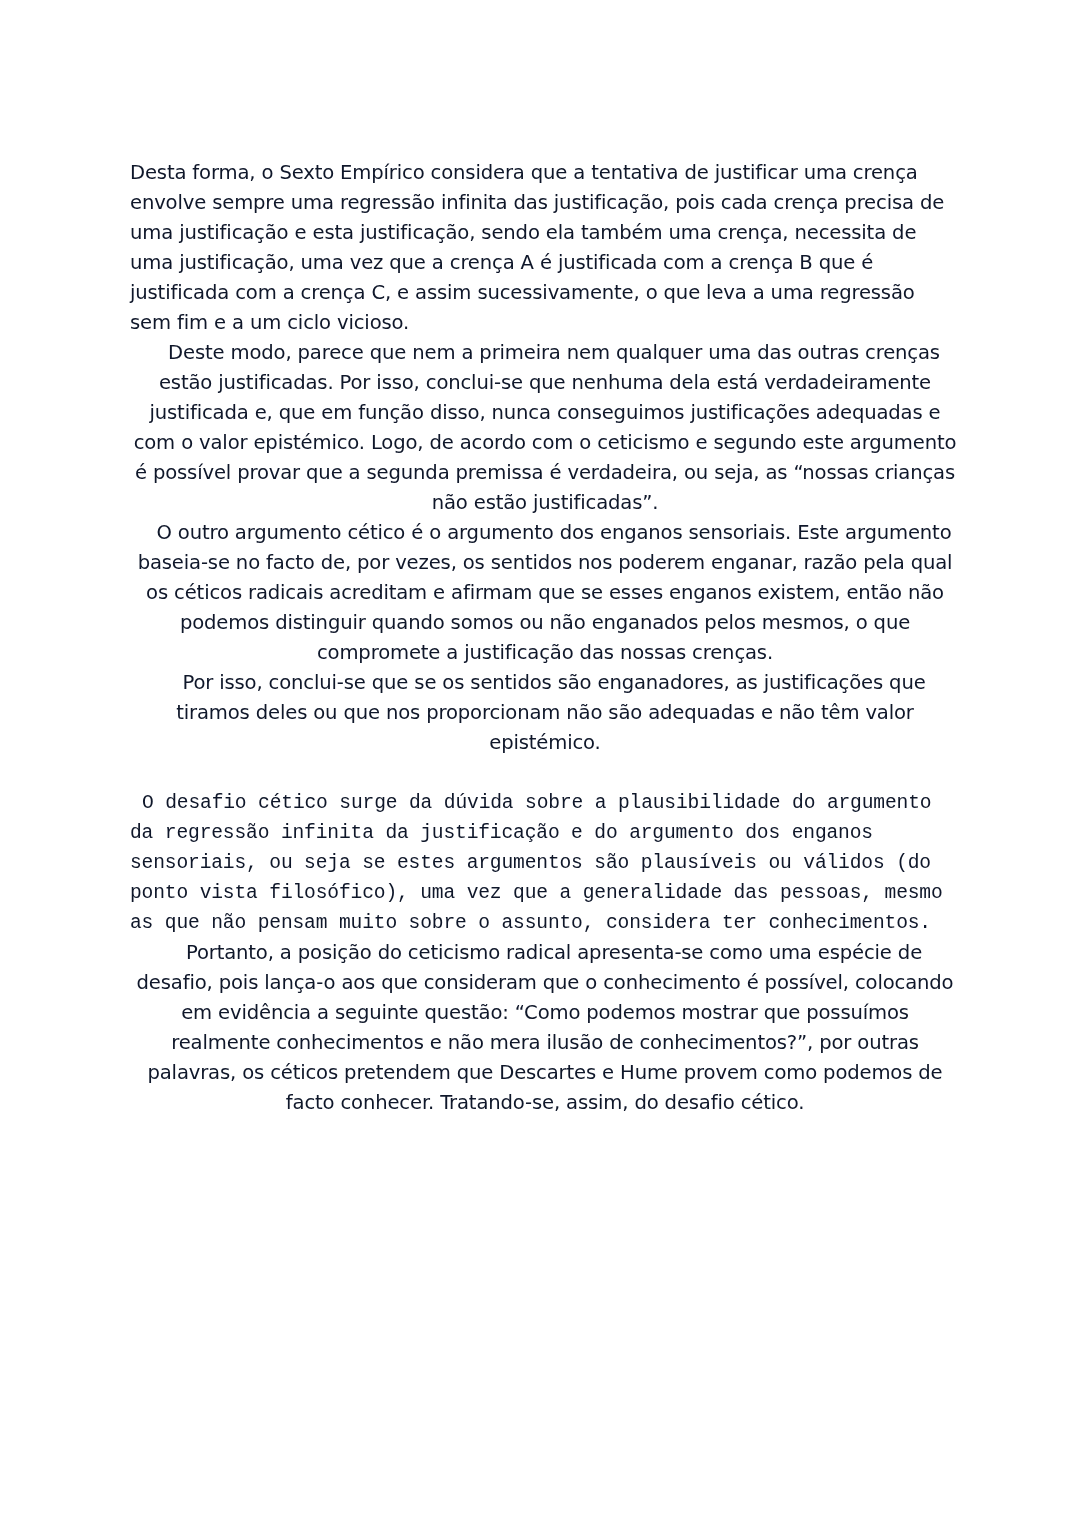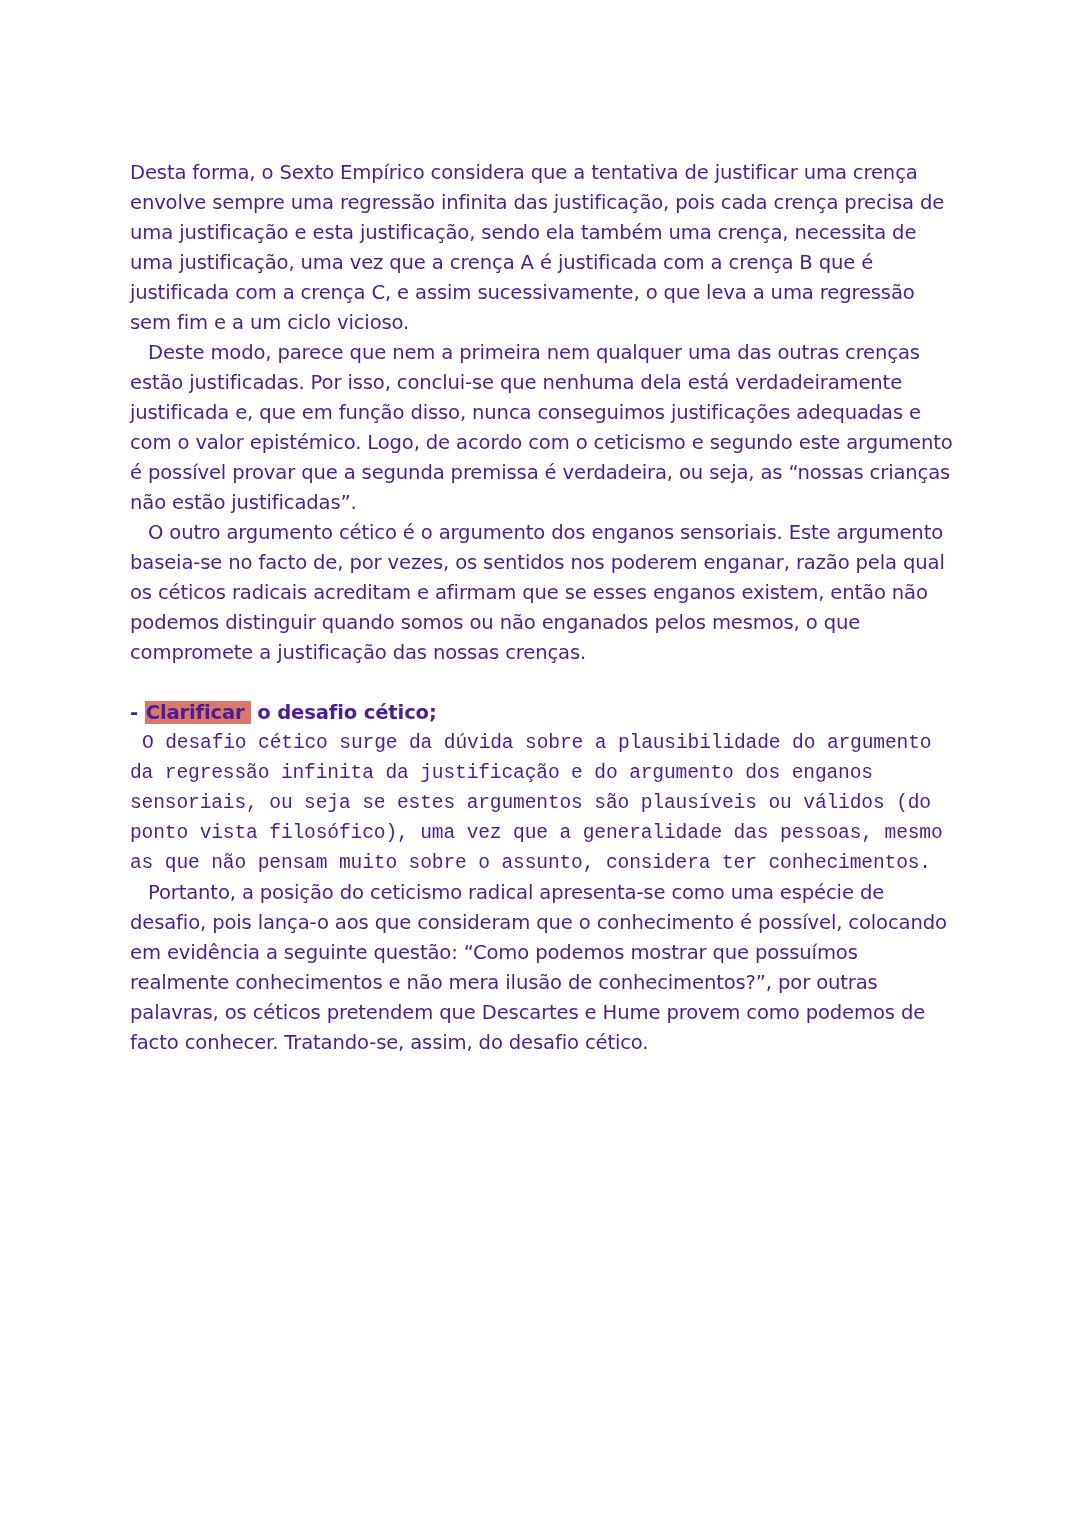--- a/index.html
+++ b/index.html
@@ -5,37 +5,37 @@
   html, body { margin: 0; padding: 0; background: #ffffff; }
   body { width: 1080px; height: 1525px; position: relative; overflow: hidden; }
   .page {
     position: absolute;
     left: 130px;
     top: 158px;
     width: 830px;
     font-family: "DejaVu Sans", sans-serif;
     font-size: 19.6px;
     line-height: 30px;
-    color: #4c1d95;
+    color: #0f172a;
     letter-spacing: -0.15px;
   }
   .para { margin: 0; white-space: normal; }
-  .indent { text-indent: 18px; }
+  .indent { text-indent: 18px; text-align: center; }
   .indent-small { text-indent: 12px; font-family: Liberation Mono, monospace; }
   .spacer { height: 30px; }
   .heading { margin: 0; font-weight: bold; }
   .hl { background: #d8796a; padding: 0 6px 0 1px; }
 </style>
 </head>
 <body>
 
 <div class="page">
   <p class="para">Desta forma, o Sexto Empírico considera que a tentativa de justificar uma crença envolve sempre uma regressão infinita das justificação, pois cada crença precisa de uma justificação e esta justificação, sendo ela também uma crença, necessita de uma justificação, uma vez que a crença A é justificada com a crença B que é justificada com a crença C, e assim sucessivamente, o que leva a uma regressão sem fim e a um ciclo vicioso.</p>
   <p class="para indent">Deste modo, parece que nem a primeira nem qualquer uma das outras crenças estão justificadas. Por isso, conclui-se que nenhuma dela está verdadeiramente justificada e, que em função disso, nunca conseguimos justificações adequadas e com o valor epistémico. Logo, de acordo com o ceticismo e segundo este argumento é possível provar que a segunda premissa é verdadeira, ou seja, as “nossas crianças não estão justificadas”.</p>
   <p class="para indent">O outro argumento cético é o argumento dos enganos sensoriais. Este argumento baseia-se no facto de, por vezes, os sentidos nos poderem enganar, razão pela qual os céticos radicais acreditam e afirmam que se esses enganos existem, então não podemos distinguir quando somos ou não enganados pelos mesmos, o que compromete a justificação das nossas crenças.</p>
+  <p class="para indent">Por isso, conclui-se que se os sentidos são enganadores, as justificações que tiramos deles ou que nos proporcionam não são adequadas e não têm valor epistémico.</p>
 
   <div class="spacer"></div>
 
-  <p class="heading"><span>- </span><span class="hl">Clarificar</span><span> o desafio cético;</span></p>
 
   <p class="para indent-small">O desafio cético surge da dúvida sobre a plausibilidade do argumento da regressão infinita da justificação e do argumento dos enganos sensoriais, ou seja se estes argumentos são plausíveis ou válidos (do ponto vista filosófico), uma vez que a generalidade das pessoas, mesmo as que não pensam muito sobre o assunto, considera ter conhecimentos.</p>
   <p class="para indent">Portanto, a posição do ceticismo radical apresenta-se como uma espécie de desafio, pois lança-o aos que consideram que o conhecimento é possível, colocando em evidência a seguinte questão: “Como podemos mostrar que possuímos realmente conhecimentos e não mera ilusão de conhecimentos?”, por outras palavras, os céticos pretendem que Descartes e Hume provem como podemos de facto conhecer. Tratando-se, assim, do desafio cético.</p>
 </div>
 
 </body></html>

